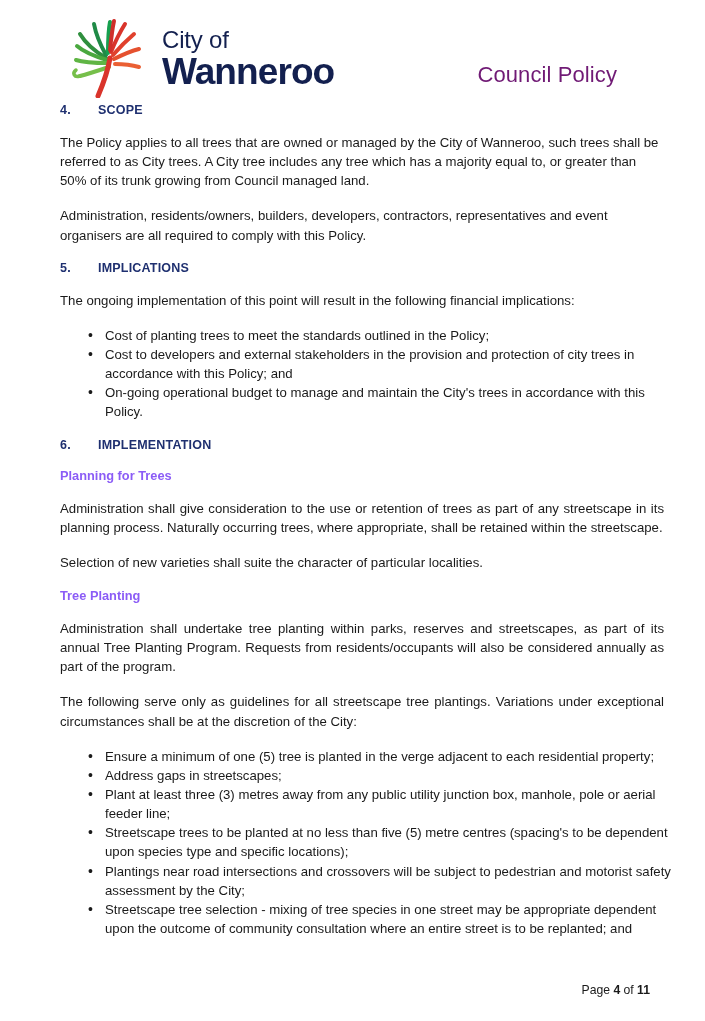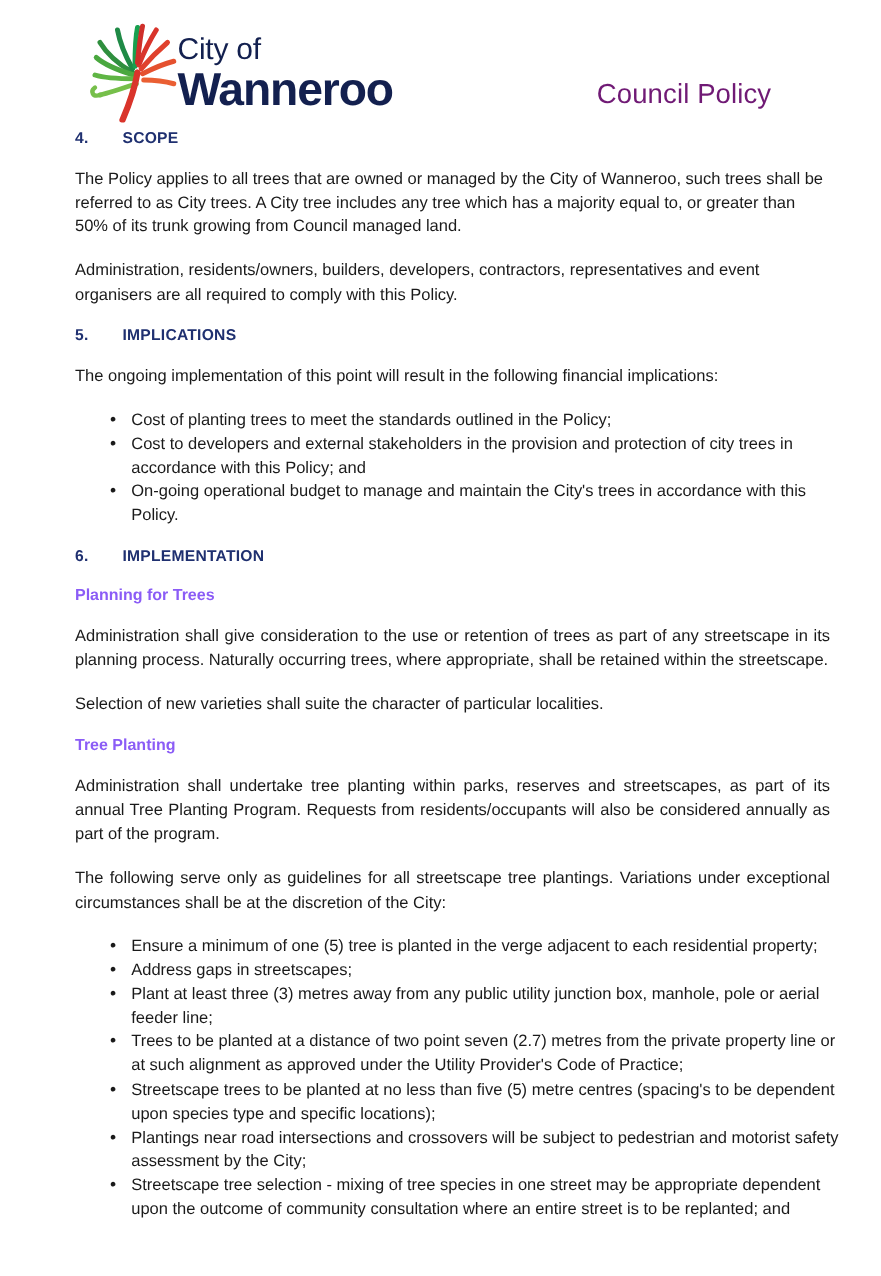--- a/index.html
+++ b/index.html
@@ -36,21 +36,21 @@
     top: 12px;
     display: flex;
     align-items: flex-start;
   }
   .logo-mark {
     width: 72px;
     height: 86px;
     flex: 0 0 auto;
   }
   .logo-words {
-    margin-left: 0;
+    margin-left: 20px;
     margin-top: 16px;
     line-height: 1;
   }
   .logo-city {
     font-size: 24px;
     font-weight: normal;
     color: #13204f;
     letter-spacing: -0.2px;
     display: block;
   }
@@ -215,21 +215,26 @@
     <p class="body">Selection of new varieties shall suite the character of particular localities.</p>
 
     <div class="sub-heading">Tree Planting</div>
     <p class="body justify">Administration shall undertake tree planting within parks, reserves and streetscapes, as part of its annual Tree Planting Program. Requests from residents/occupants will also be considered annually as part of the program.</p>
     <p class="body justify">The following serve only as guidelines for all streetscape tree plantings. Variations under exceptional circumstances shall be at the discretion of the City:</p>
 
     <ul class="bullets">
       <li>Ensure a minimum of one (5) tree is planted in the verge adjacent to each residential property;</li>
       <li>Address gaps in streetscapes;</li>
       <li>Plant at least three (3) metres away from any public utility junction box, manhole, pole or aerial feeder line;</li>
-      <li>Trees to be planted at a distance of two point seven (2.7) metres from the private property line or at such alignment as approved under the Utility Provider's Code of Practice;</li>
       <li>Streetscape trees to be planted at no less than five (5) metre centres (spacing's to be dependent upon species type and specific locations);</li>
       <li>Plantings near road intersections and crossovers will be subject to pedestrian and motorist safety assessment by the City;</li>
       <li>Streetscape tree selection - mixing of tree species in one street may be appropriate dependent upon the outcome of community consultation where an entire street is to be replanted; and</li>
     </ul>
   </div>
 
+  <div class="footer">
+    <span>Page</span>
+    <b>4</b>
+    <span>of</span>
+    <b>11</b>
+  </div>
 
 </div>
 
 </body></html>

